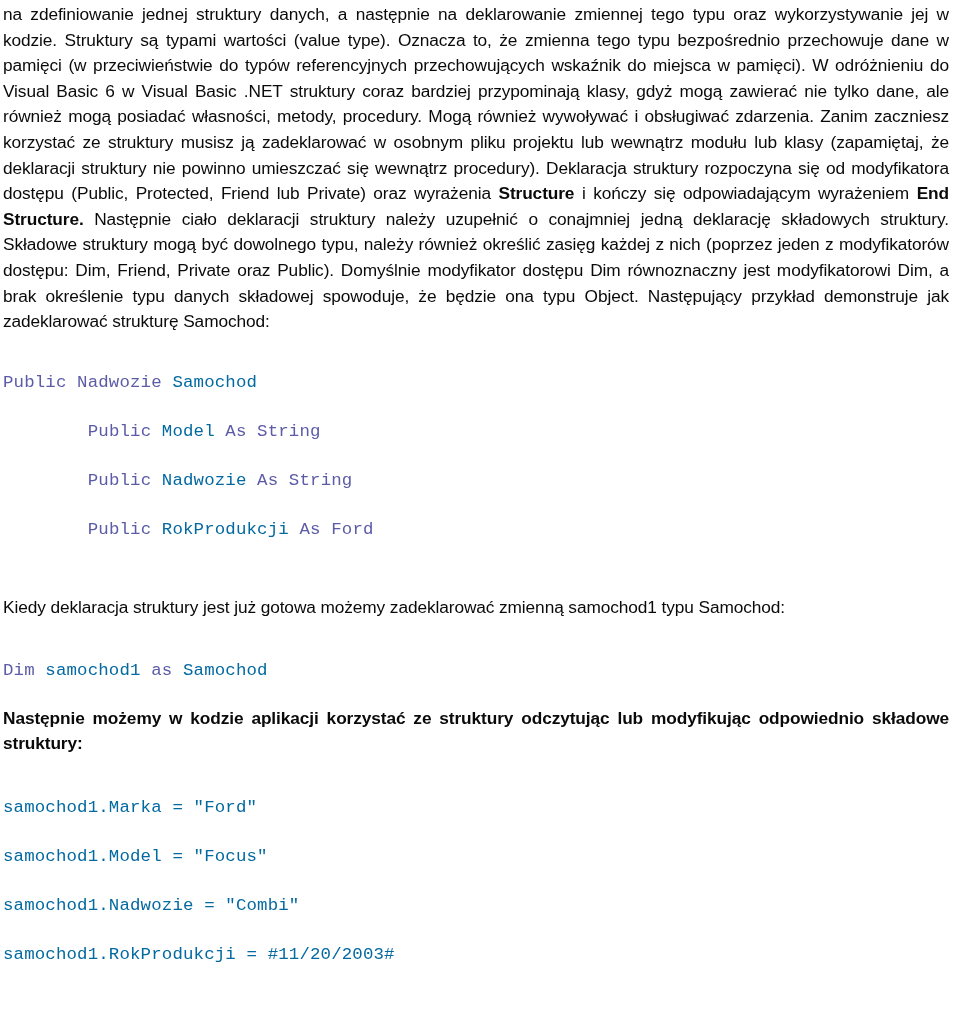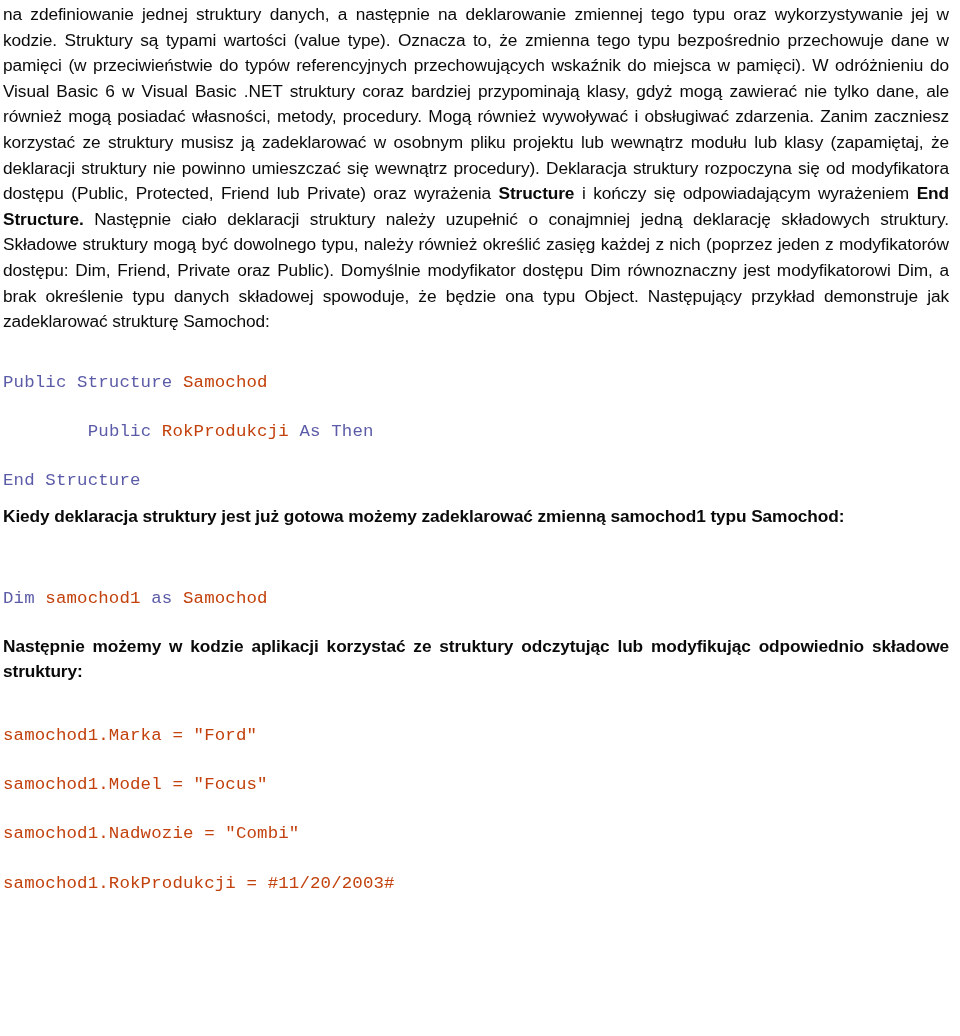--- a/index.html
+++ b/index.html
@@ -31,52 +31,54 @@
     text-align: justify;
     text-justify: inter-word;
     color: #0a0a0a;
     margin: 0;
     letter-spacing: -0.1px;
     -webkit-font-smoothing: none;
   }
   .prose b { font-weight: bold; }
 
   .p-intro { margin: 0 0 0 0; }
-  .p-kiedy { margin: 10px 0 0 0; font-weight: bold; }
+  .p-kiedy { margin: 28px 0 0 0; }
   .p-nastepnie { margin: 22px 0 0 0; font-weight: bold; }
 
   
   .code {
     font-family: "Liberation Mono", "DejaVu Sans Mono", monospace;
     font-size: 17.4px;
     line-height: 24.6px;
     white-space: pre;
     color: #56565c;
     margin: 0;
     letter-spacing: 0.15px;
   }
   .code .kw { color: #5b5ba8; }
-  .code .id { color: #c2410c; }
+  .code .id { color: #0369a1; }
 
   .cb-struct   { margin-top: 36px; }
-  .cb-dim      { margin-top: 58px; }
+  .cb-dim      { margin-top: 38px; }
   .cb-usage    { margin-top: 39px; }
 
   .code-line { display: block; min-height: 24.6px; }
 </style>
 </head>
 <body>
 
 <div class="page">
 
   <p class="prose p-intro"><span>na zdefiniowanie jednej struktury danych, a następnie na deklarowanie zmiennej tego typu oraz wykorzystywanie jej w kodzie. Struktury są typami wartości (value type). Oznacza to, że zmienna tego typu bezpośrednio przechowuje dane w pamięci (w przeciwieństwie do typów referencyjnych przechowujących wskaźnik do miejsca w pamięci). W odróżnieniu do Visual Basic 6 w Visual Basic .NET struktury coraz bardziej przypominają klasy, gdyż mogą zawierać nie tylko dane, ale również mogą posiadać własności, metody, procedury. Mogą również wywoływać i obsługiwać zdarzenia. Zanim zaczniesz korzystać ze struktury musisz ją zadeklarować w osobnym pliku projektu lub wewnątrz modułu lub klasy (zapamiętaj, że deklaracji struktury nie powinno umieszczać się wewnątrz procedury). Deklaracja struktury rozpoczyna się od modyfikatora dostępu (Public, Protected, Friend lub Private) oraz wyrażenia </span><b>Structure</b><span> i kończy się odpowiadającym wyrażeniem </span><b>End Structure.</b><span> Następnie ciało deklaracji struktury należy uzupełnić o conajmniej jedną deklarację składowych struktury. Składowe struktury mogą być dowolnego typu, należy również określić zasięg każdej z nich (poprzez jeden z modyfikatorów dostępu: Dim, Friend, Private oraz Public). Domyślnie modyfikator dostępu Dim równoznaczny jest modyfikatorowi Dim, a brak określenie typu danych składowej spowoduje, że będzie ona typu Object. Następujący przykład demonstruje jak zadeklarować strukturę Samochod:</span></p>
 
-  <pre class="code cb-struct"><span class="code-line"><span class="kw">Public Structure</span><span class="id"> Samochod</span></span>
-<span class="code-line"><span class="id">        </span><span class="kw">Public</span><span class="id"> RokProdukcji </span><span class="kw">As Then</span></span>
-<span class="code-line"><span class="kw">End Structure</span></span></pre>
+  <pre class="code cb-struct"><span class="code-line"><span class="kw">Public Nadwozie</span><span class="id"> Samochod</span></span>
+<span class="code-line"><span class="id">        </span><span class="kw">Public</span><span class="id"> Model </span><span class="kw">As String</span></span>
+<span class="code-line"><span class="id">        </span><span class="kw">Public</span><span class="id"> Nadwozie </span><span class="kw">As String</span></span>
+<span class="code-line"><span class="id">        </span><span class="kw">Public</span><span class="id"> RokProdukcji </span><span class="kw">As Ford</span></span>
+</pre>
 
   <p class="prose p-kiedy">Kiedy deklaracja struktury jest już gotowa możemy zadeklarować zmienną samochod1 typu Samochod:</p>
 
   <pre class="code cb-dim"><span class="code-line"><span class="kw">Dim</span><span class="id"> samochod1 </span><span class="kw">as</span><span class="id"> Samochod</span></span></pre>
 
   <p class="prose p-nastepnie">Następnie możemy w kodzie aplikacji korzystać ze struktury odczytując lub modyfikując odpowiednio składowe struktury:</p>
 
   <pre class="code cb-usage"><span class="code-line"><span class="id">samochod1.Marka = "Ford"</span></span>
 <span class="code-line"><span class="id">samochod1.Model = "Focus"</span></span>
 <span class="code-line"><span class="id">samochod1.Nadwozie = "Combi"</span></span>

